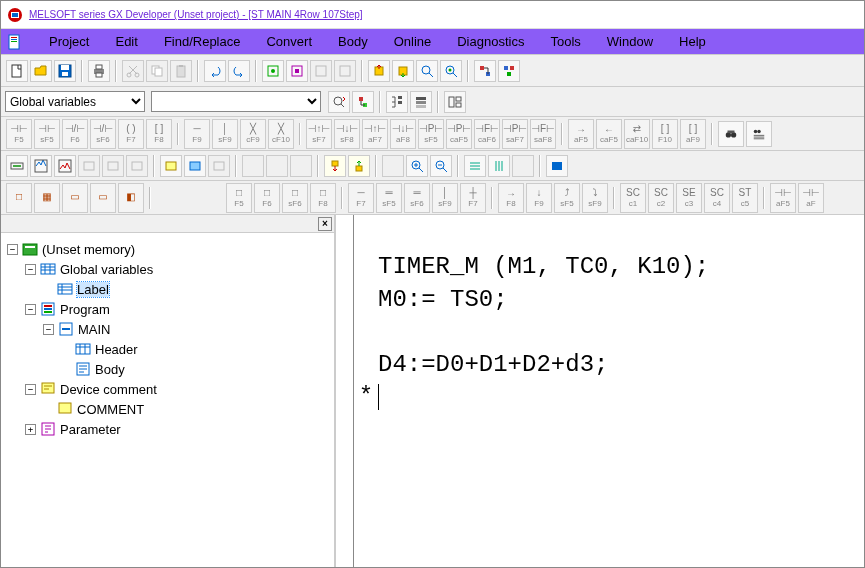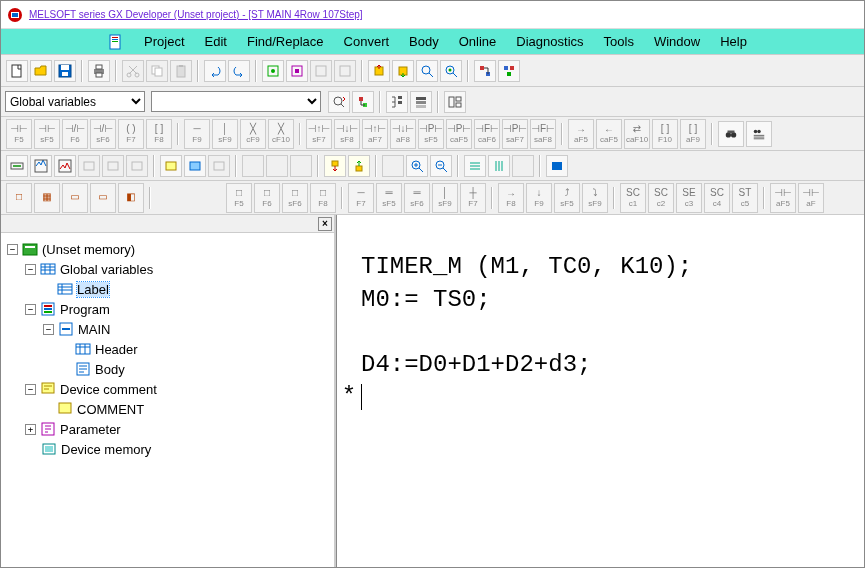--- a/index.html
+++ b/index.html
@@ -23,27 +23,26 @@
     gap: 6px;
     border-bottom: 1px solid #ddd;
   }
   .titlebar .app-icon {
     width: 16px; height: 16px;
     display: inline-flex; align-items: center; justify-content: center;
   }
   .titlebar .title-text { font-size: 10px; color: #6d28d9; text-decoration: underline; }
   .menubar {
     height: 26px;
-    background: #5eead4;
+    background: #8b5cf6;
     display: flex;
     align-items: center;
     padding: 0 6px;
-    gap: 0;
+    gap: 6px;
     border-bottom: 1px solid #ccc;
-    justify-content: center;
   }
   .menubar .mdi-icon {
     width: 16px; height: 16px;
     margin-right: 10px;
     display: inline-flex; align-items: center; justify-content: center;
   }
   .menu-item {
     padding: 2px 10px;
     font-size: 13px;
     color: #000;
@@ -170,20 +169,21 @@
   .tree-label.selected {
     background: #cde6ff;
     outline: 1px dotted #3399ff;
   }
   .code-panel {
     flex: 1;
     background: #fff;
     border-left: 1px solid #888;
     overflow: auto;
     position: relative;
+    margin-left: 17px;
   }
   .code-text {
     padding: 4px 4px 4px 24px;
     font-family: "Courier New", monospace;
     font-size: 24px;
     line-height: 1.35;
     white-space: pre;
     color: #000;
   }
   .code-line { position: relative; }
@@ -693,29 +693,20 @@
         <span class="tree-toggle">+</span>
         <span class="tree-icon">
             <svg viewBox="0 0 16 16">
               <rect x="2" y="2" width="12" height="12" fill="#fff" stroke="#a0a"></rect>
               <path d="M5 5h6M5 8h6M5 11h3" stroke="#a0a"></path>
             </svg>
           </span>
         <span class="tree-label">Parameter</span>
       </div>
 
-      <div class="tree-node" style="padding-left:38px">
-        <span class="tree-icon">
-            <svg viewBox="0 0 16 16">
-              <rect x="2" y="3" width="12" height="10" fill="#fff" stroke="#088"></rect>
-              <rect x="4" y="5" width="8" height="6" fill="#8dd"></rect>
-            </svg>
-          </span>
-        <span class="tree-label">Device memory</span>
-      </div>
 
     </div>
   </div>
 
   <div class="code-panel">
     <div class="code-text">
 <span class="code-line">TIMER_M (M1, TC0, K10);</span>
 <span class="code-line">M0:= TS0;</span>
 <span class="code-line"></span>
 <span class="code-line">D4:=D0+D1+D2+d3;</span>

